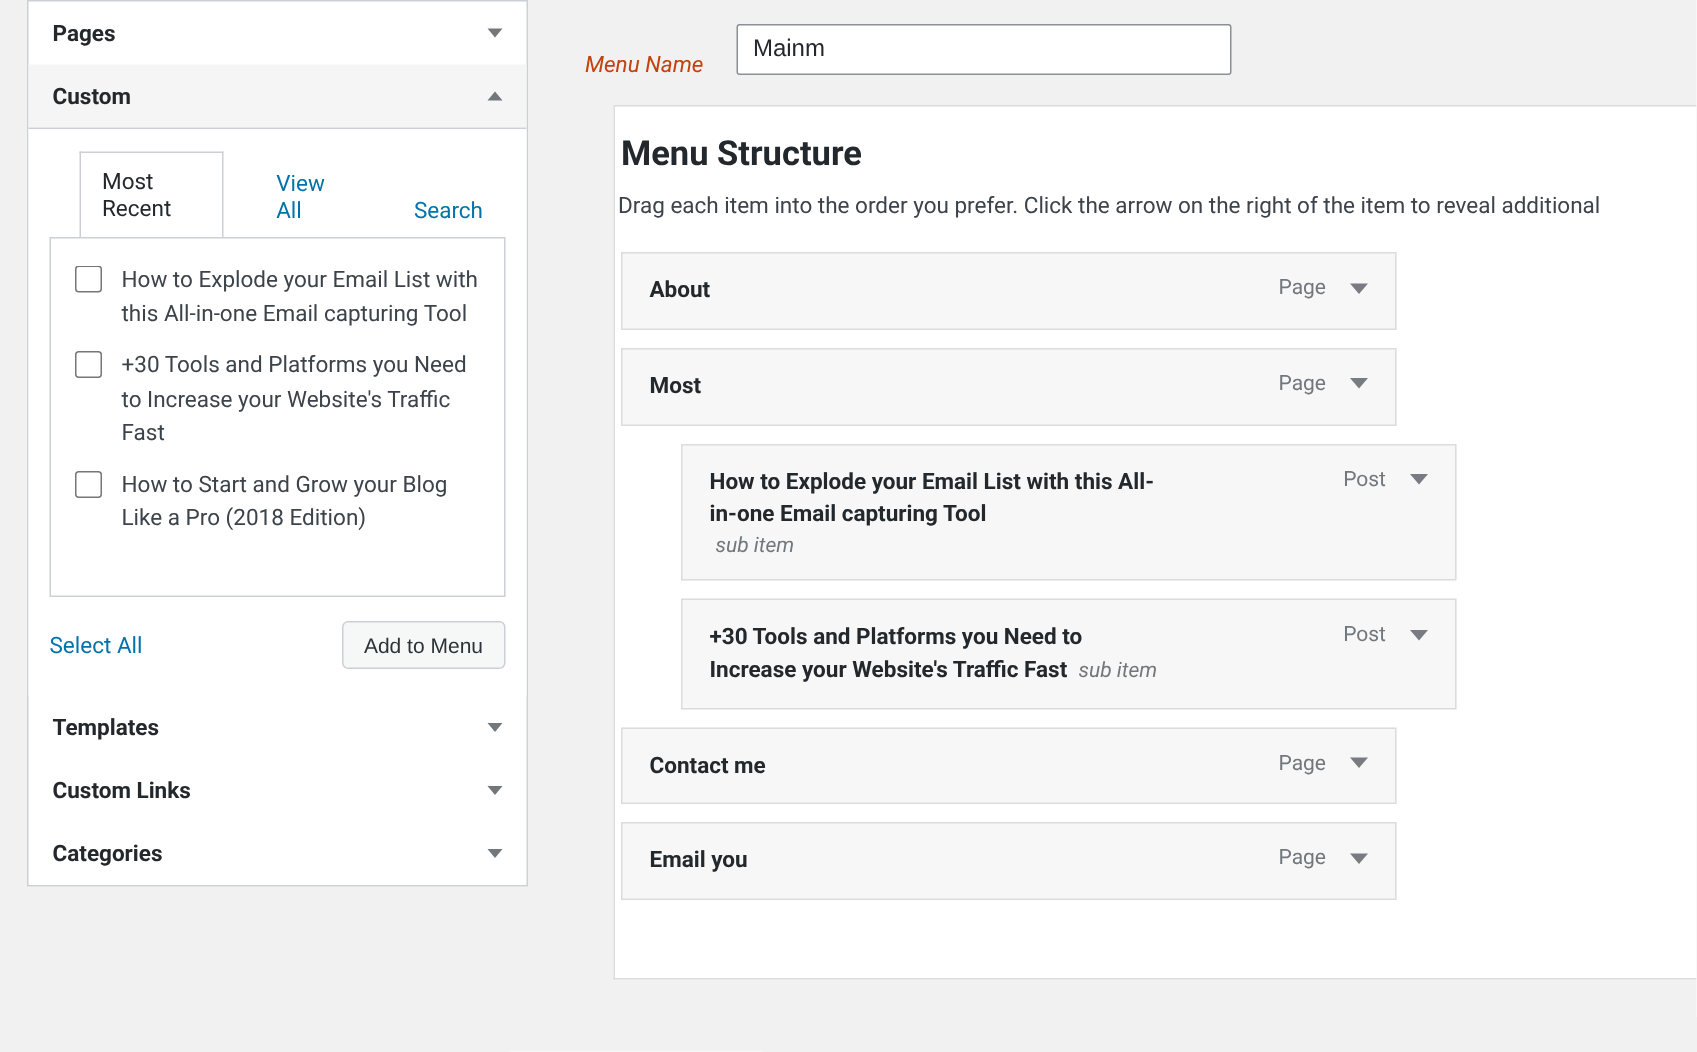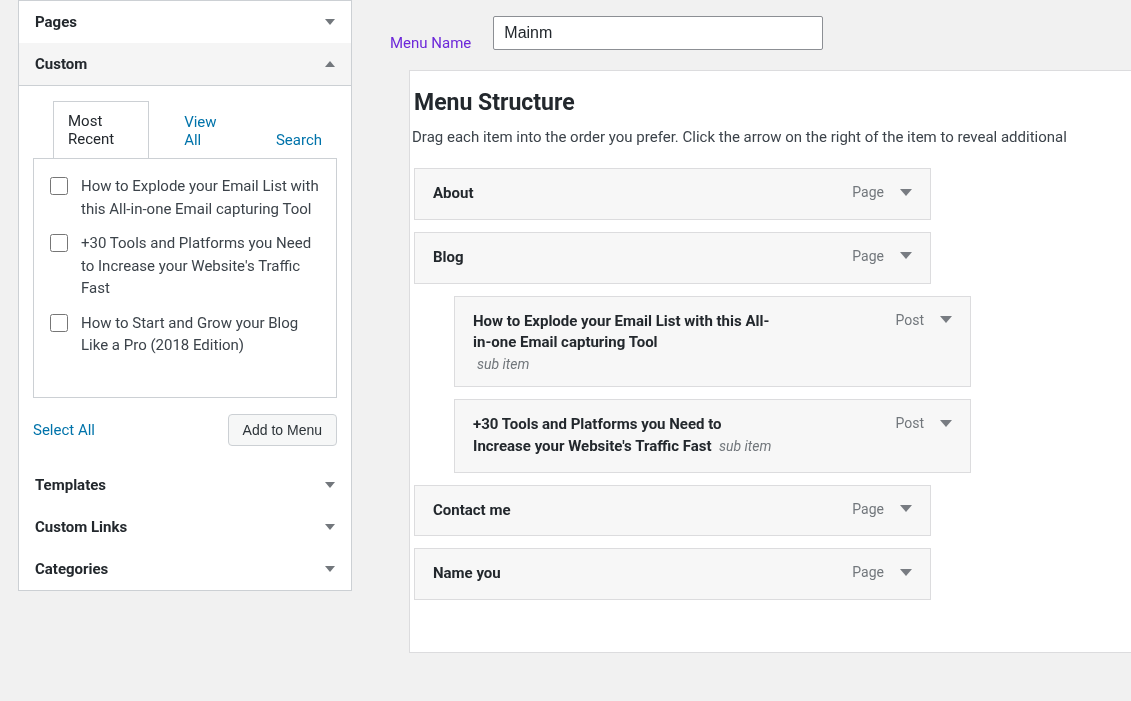--- a/index.html
+++ b/index.html
@@ -128,21 +128,22 @@
     padding: 0 0 0 30px;
     background: #f1f1f1;
   }
   .menu-name-row {
     display: flex;
     align-items: center;
     gap: 22px;
     padding: 14px 0 18px;
   }
   .menu-name-label {
-    color: #6d28d9;
+    font-style: italic;
+    color: #c2410c;
     font-size: 15px;
     margin-top: 20px;
   }
   input.menu-name {
     width: 330px;
     padding: 7px 10px;
     font-size: 16px;
     border: 1px solid #8c8f94;
     border-radius: 2px;
     color: #23282d;
@@ -299,21 +300,21 @@
             <span class="mi-title">About</span>
           </div>
           <div class="mi-right">
             <span class="mi-type">Page</span>
             <span class="mi-caret"></span>
           </div>
         </div>
 
         <div class="menu-item">
           <div>
-            <span class="mi-title">Blog</span>
+            <span class="mi-title">Most</span>
           </div>
           <div class="mi-right">
             <span class="mi-type">Page</span>
             <span class="mi-caret"></span>
           </div>
         </div>
 
         <div class="menu-item indent">
           <div style="max-width:300px">
             <span class="mi-title">How to Explode your Email List with this All-in-one Email capturing Tool</span>
@@ -341,21 +342,21 @@
             <span class="mi-title">Contact me</span>
           </div>
           <div class="mi-right">
             <span class="mi-type">Page</span>
             <span class="mi-caret"></span>
           </div>
         </div>
 
         <div class="menu-item">
           <div>
-            <span class="mi-title">Name you</span>
+            <span class="mi-title">Email you</span>
           </div>
           <div class="mi-right">
             <span class="mi-type">Page</span>
             <span class="mi-caret"></span>
           </div>
         </div>
 
       </div>
     </div>
 

